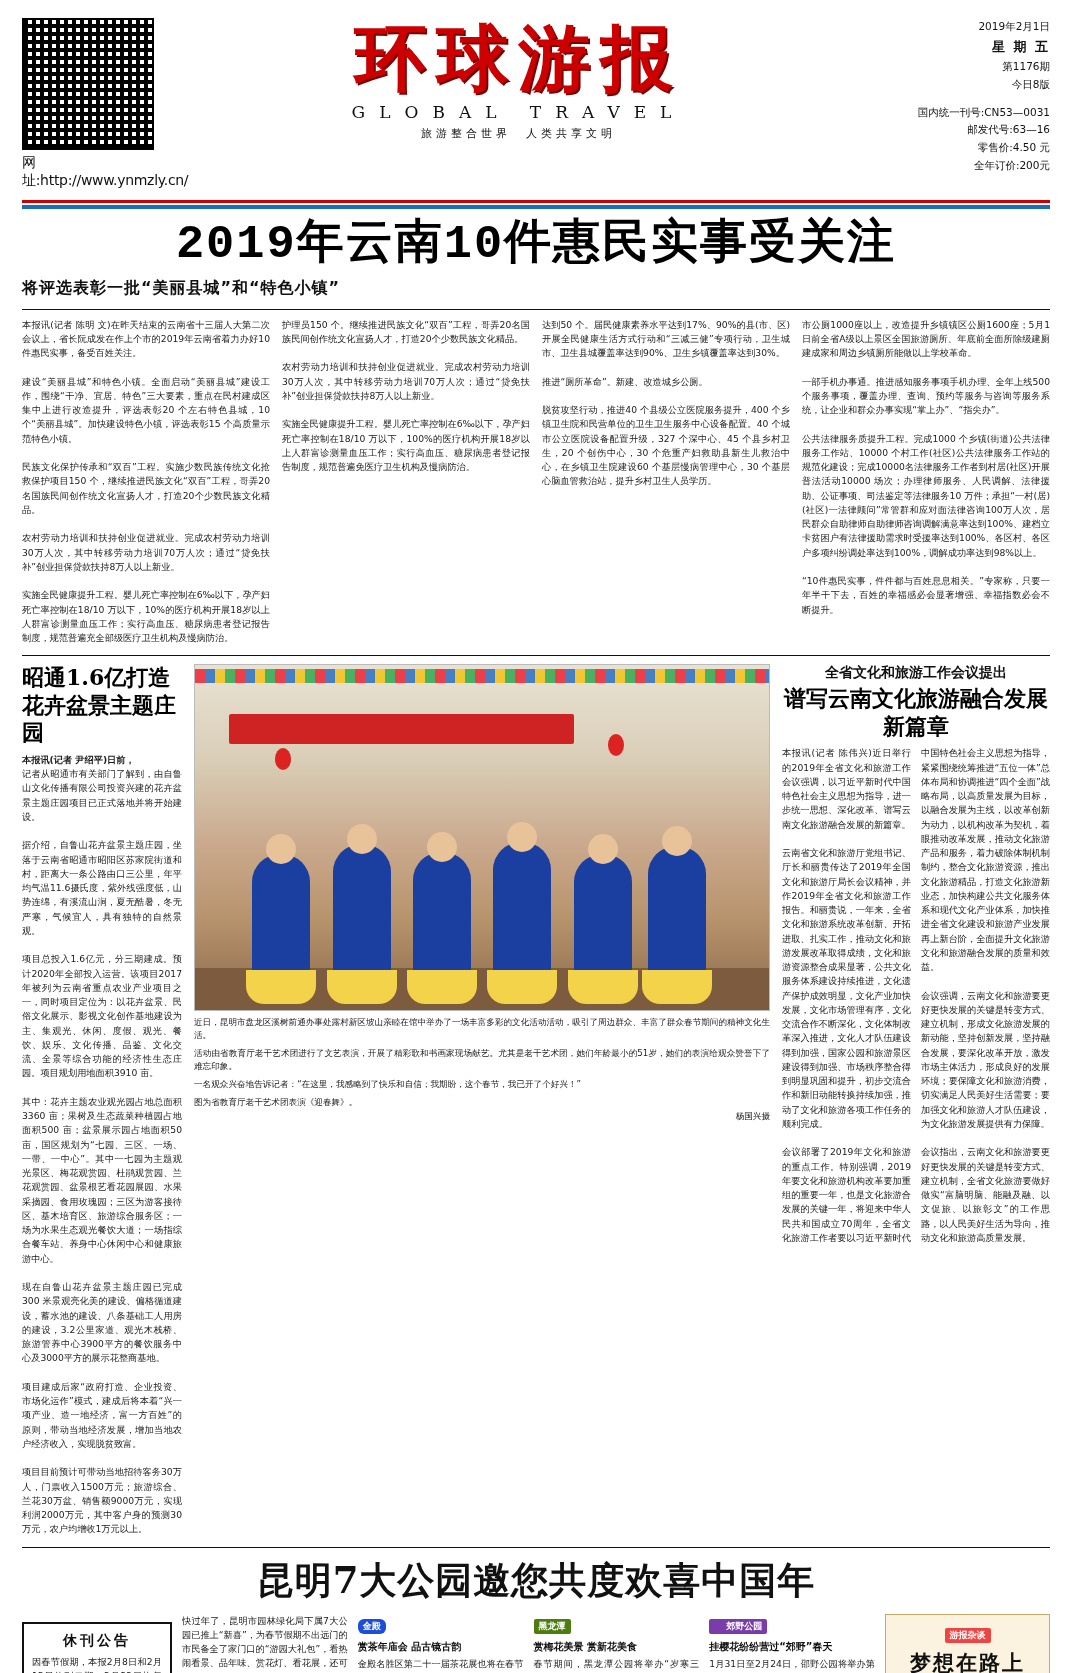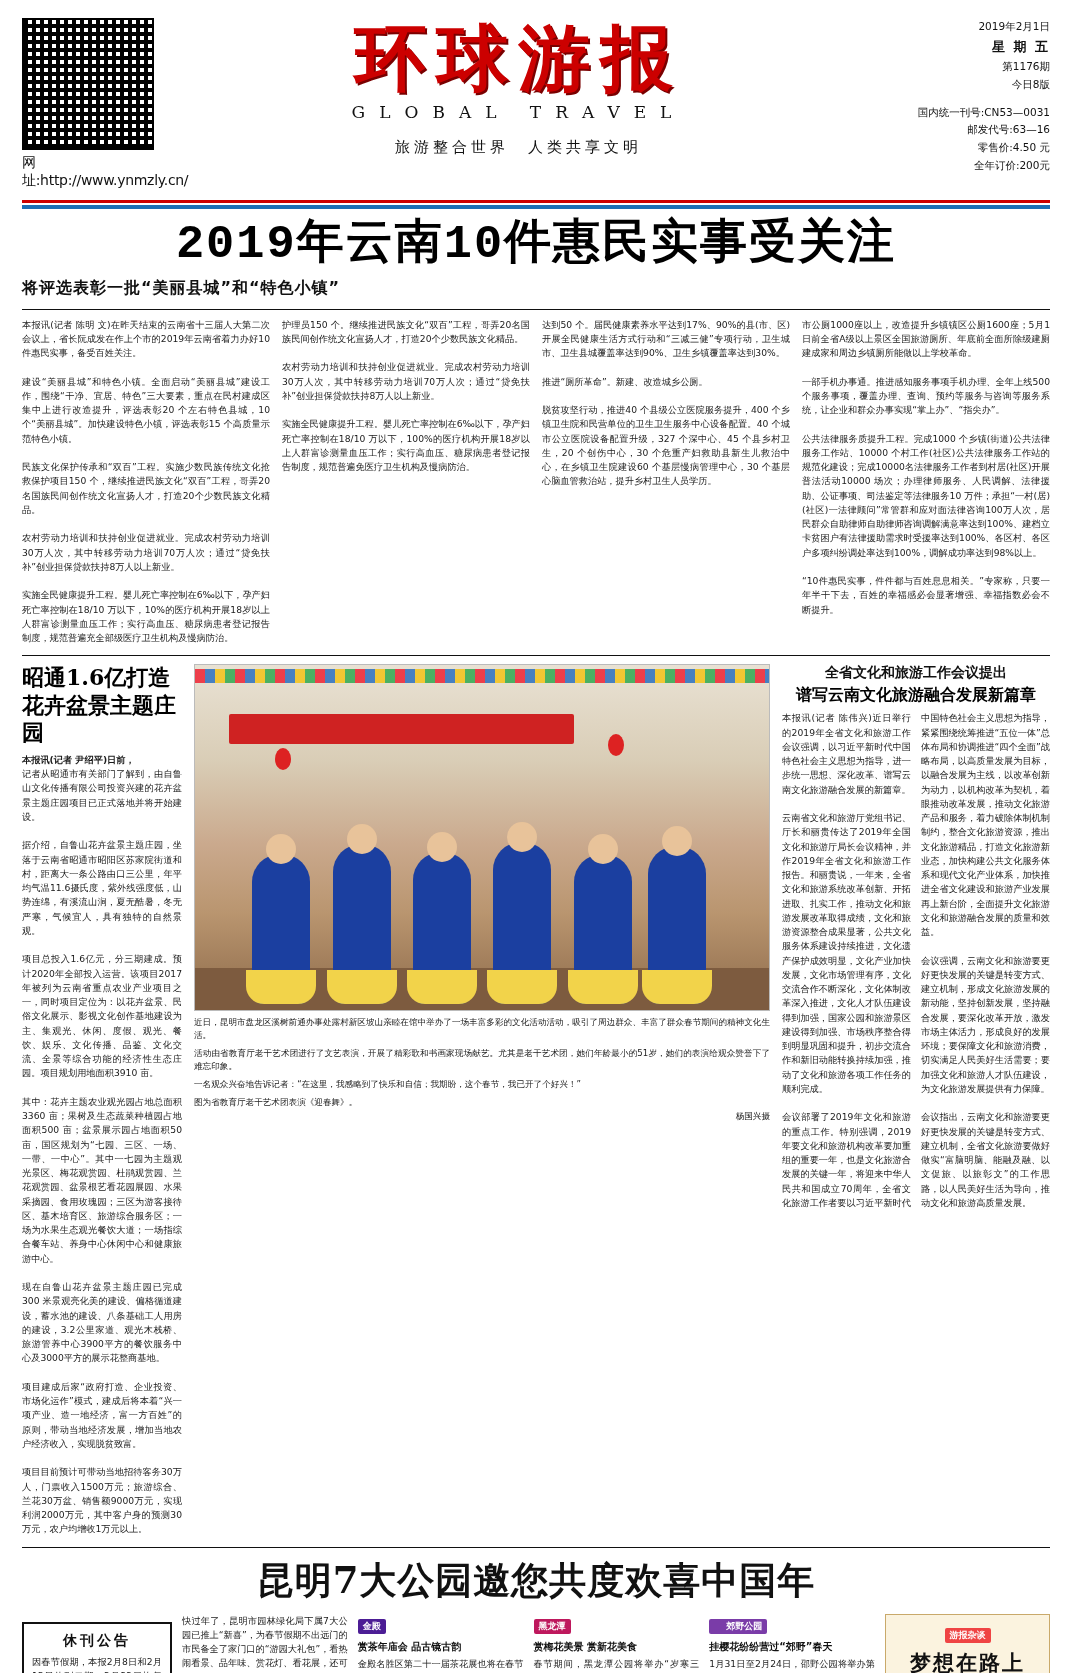--- a/index.html
+++ b/index.html
@@ -10,21 +10,21 @@
   .masthead{display:flex;align-items:flex-start;justify-content:space-between;}
   .qr-wrap{width:150px;}
   .qr{width:128px;height:128px;background:
      repeating-linear-gradient(90deg,#000 0 4px,#fff 4px 8px),
      repeating-linear-gradient(0deg,#000 0 4px,#fff 4px 8px);
      background-blend-mode:multiply;border:2px solid #000;}
   .qr-url{font-size:14px;margin-top:4px;color:#111;letter-spacing:-.3px;}
   .title-block{flex:1;text-align:center;padding-top:4px;}
   .paper-title{font-family:"DejaVu Serif","Liberation Serif",serif;font-size:72px;font-weight:bold;color:#c00;letter-spacing:10px;line-height:1;text-shadow:2px 2px 0 #7a0000;}
   .paper-title-en{font-size:17px;letter-spacing:14px;color:#111;margin-top:8px;font-family:"DejaVu Serif","Liberation Serif",serif;}
-  .paper-slogan{font-size:15px;letter-spacing:4px;margin-top:16px;color:#111;}
+  .paper-slogan{font-size:11px;letter-spacing:4px;margin-top:4px;color:#111;}
   .meta-block{width:185px;font-size:10.5px;line-height:1.7;text-align:right;color:#111;}
   .meta-block .big{font-size:13px;font-weight:bold;letter-spacing:2px;}
   .meta-line{white-space:nowrap;}
   .rule-red{height:3px;background:#c00;margin:10px 0 2px;}
   .rule-blue{height:4px;background:#1b6fb5;margin-bottom:10px;}
 
   
   .lead-head{text-align:center;font-family:Liberation Mono, monospace;font-size:47px;font-weight:bold;letter-spacing:2px;line-height:1.12;color:#000;margin:4px 0 6px;}
   .lead-sub{text-align:left;font-size:16px;font-weight:bold;letter-spacing:1px;color:#111;margin-bottom:10px;}
   .hr-thin{height:1px;background:#111;margin:6px 0 8px;}
@@ -36,21 +36,21 @@
   .lead-name{font-weight:bold;}
 
   .sec-divider{height:1px;background:#111;margin:10px 0 8px;}
 
   
   .mid{display:flex;gap:12px;margin-top:6px;}
   .mid-left{width:160px;}
   .mid-center{flex:1;}
   .mid-right{width:268px;}
   .sub-head{font-family:"DejaVu Serif","Liberation Serif",serif;font-size:22px;font-weight:bold;line-height:1.25;margin-bottom:6px;color:#000;}
-  .sub-head-right{font-size:16px;}
+  .sub-head-right{font-size:22px;}
   .kicker{text-align:center;font-size:14px;font-weight:bold;margin-bottom:3px;}
 
   
   .photo{height:345px;border:1px solid #bbb;position:relative;overflow:hidden;
      background:linear-gradient(180deg,#e9e2d4 0%,#d9cdb6 28%,#caa98d 52%,#b9956f 72%,#8d6a4a 100%);}
   .ph-banner{position:absolute;left:6%;top:14%;width:60%;height:30px;background:#cf2222;border-radius:2px;}
   .ph-lantern{position:absolute;width:16px;height:22px;background:#d22;border-radius:50%;}
   .ph-bunting{position:absolute;left:0;top:4px;width:100%;height:14px;
      background:repeating-linear-gradient(90deg,#e23 0 10px,#2a6fbf 10px 20px,#f3c218 20px 30px,#2fa84f 30px 40px);opacity:.85;}
   .ph-dancer{position:absolute;bottom:6px;width:58px;height:150px;background:#1b3fa0;border-radius:28px 28px 10px 10px;}
@@ -61,22 +61,22 @@
   .caption-credit{text-align:right;font-size:8.6px;margin-top:2px;}
 
   
   .head2{text-align:center;font-family:"DejaVu Serif","Liberation Serif",serif;font-size:37px;font-weight:bold;letter-spacing:1px;margin:8px 0 8px;}
 
   
   .bottom{display:flex;gap:10px;margin-top:4px;}
   .bcol{flex:1;}
   .bcol.narrow{width:150px;flex:none;}
   .tag{display:inline-block;background:#c00;color:#fff;font-size:9px;font-weight:bold;padding:1px 5px;border-radius:2px;margin-bottom:3px;}
-  .tag.green{background:#4c1d95;}
-  .tag.blue{background:#be185d;}
+  .tag.green{background:#1d4ed8;border-radius:6px;}
+  .tag.blue{background:#4d7c0f;}
   .tag.purple{background:#7a3ca8;padding-left:17px;}
   .sub2{font-size:10px;font-weight:bold;margin:3px 0;color:#111;}
 
   
   .notice{border:2px solid #111;padding:8px;margin-top:8px;}
   .notice-title{text-align:center;font-size:14px;font-weight:bold;letter-spacing:3px;margin-bottom:5px;font-family:"DejaVu Serif","Liberation Serif",serif;}
 
   
   .essay{border:1px solid #c9a96a;background:#fbf3df;padding:8px;}
   .essay-tag{display:inline-block;background:#ef4444;color:#fff;font-size:9px;padding:1px 5px;border-radius:2px;font-weight:bold;}

